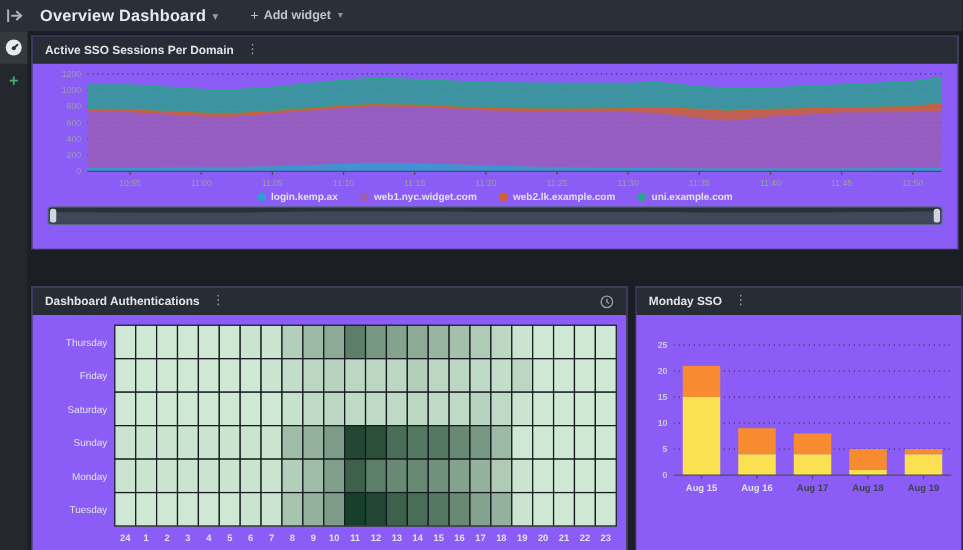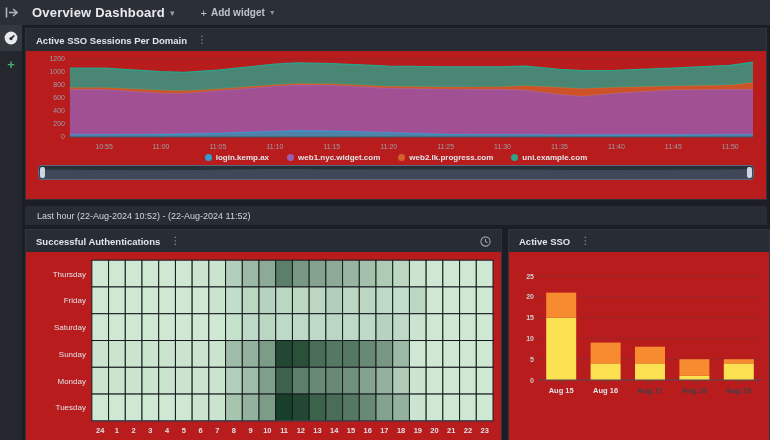--- a/index.html
+++ b/index.html
@@ -21,21 +21,21 @@
 
   
   .sidebar { position:absolute; left:0; top:25px; width:22px; height:415px; background:#24272e; z-index:2; }
   .side-item { width:22px; height:26px; display:flex; align-items:center; justify-content:center; cursor:pointer; }
   .side-item.selected { background:#34383f; }
   .plus-green { color:#45b06c; font-size:13px; font-weight:700; }
 
   
   .main { position:absolute; left:22px; top:25px; width:748px; height:415px; }
 
-  .widget { background:#b91c1c; border:1px solid #30343c; }
+  .widget { background:#8b5cf6; border:1px solid #30343c; }
   .widget-header { height:22px; background:#282c34; display:flex; align-items:center; padding:0 10px; gap:10px; }
   .widget-title { color:#e2e5e9; font-size:9.5px; font-weight:700; }
   .kebab { color:#9aa0a8; font-size:10px; cursor:pointer; line-height:1; }
   .spacer { flex:1; }
 
   .w-sso { position:absolute; left:3px; top:3px; width:742px; height:172px; }
   .w-sso .body { padding:3px 8px 2px 8px; }
 
   .legend-row { display:flex; justify-content:center; gap:18px; margin:1px 0 3px 0; }
   .legend-item { display:flex; align-items:center; gap:4px; cursor:pointer; }
@@ -159,44 +159,41 @@
             <div class="legend-item">
               <span class="legend-dot" style="background: rgb(47, 159, 208);"></span>
               <span class="legend-lbl">login.kemp.ax</span>
             </div>
             <div class="legend-item">
               <span class="legend-dot" style="background: rgb(154, 95, 181);"></span>
               <span class="legend-lbl">web1.nyc.widget.com</span>
             </div>
             <div class="legend-item">
               <span class="legend-dot" style="background: rgb(210, 98, 43);"></span>
-              <span class="legend-lbl">web2.lk.progress.com</span>
+              <span class="legend-lbl">web2.lk.example.com</span>
             </div>
             <div class="legend-item">
               <span class="legend-dot" style="background: rgb(42, 164, 140);"></span>
               <span class="legend-lbl">uni.example.com</span>
             </div>
           </div>
         <div class="slider">
           <svg preserveAspectRatio="none" viewBox="0 0 100 13">
               <path d="M0,13L0.00,3.70L5.00,3.70L13.33,4.13L16.67,4.21L21.67,3.94L30.00,3.23L33.33,3.08L38.33,3.16L46.67,3.47L55.00,3.55L63.33,3.55L66.67,3.47L71.67,3.86L75.00,4.02L80.00,3.98L88.33,3.70L96.67,3.39L100.00,3.00L100,13Z" fill="#475063" fill-opacity="0.75"></path>
             </svg>
           <div class="handle left"></div>
           <div class="handle right"></div>
         </div>
       </div>
     </div>
 
-    <div class="timebar">
-      <span class="timebar-label">Last hour (22-Aug-2024 10:52) - (22-Aug-2024 11:52)</span>
-    </div>
 
     <div class="widget w-auth">
       <div class="widget-header">
-        <span class="widget-title">Successful Authentications</span>
+        <span class="widget-title">Dashboard Authentications</span>
         <span class="kebab">⋮</span>
         <span class="spacer"></span>
         <svg width="11" height="11" viewBox="0 0 12 12">
           <circle cx="6" cy="6" r="5" fill="none" stroke="#9aa0a8" stroke-width="1.2"></circle>
           <path d="M6,3.2 L6,6 L8,7.4" fill="none" stroke="#9aa0a8" stroke-width="1.2"></path>
         </svg>
       </div>
       <div class="body">
         <div class="chart-host"><svg viewBox="0 0 468 184" width="100%" height="184">
               <text x="56" y="19.416666666666664" text-anchor="end" font-size="8" fill="#dfe3e8">Thursday</text>
@@ -373,21 +370,21 @@
               <text x="405.375" y="176" text-anchor="middle" font-size="7.5" font-weight="700" fill="#dfe3e8">20</text>
               <text x="422.125" y="176" text-anchor="middle" font-size="7.5" font-weight="700" fill="#dfe3e8">21</text>
               <text x="438.875" y="176" text-anchor="middle" font-size="7.5" font-weight="700" fill="#dfe3e8">22</text>
               <text x="455.625" y="176" text-anchor="middle" font-size="7.5" font-weight="700" fill="#dfe3e8">23</text>
             </svg></div>
       </div>
     </div>
 
     <div class="widget w-fail">
       <div class="widget-header">
-        <span class="widget-title">Active SSO</span>
+        <span class="widget-title">Monday SSO</span>
         <span class="kebab">⋮</span>
       </div>
       <div class="body">
         <div class="chart-host"><svg viewBox="0 0 252 148" width="100%" height="148">
               <text x="21" y="122.5" text-anchor="end" font-size="7" font-weight="700" fill="#c8cdd3">0</text>
               <line x1="26" y1="99.2" x2="248" y2="99.2" stroke="#3c414a" stroke-width="1" stroke-dasharray="1,3"></line>
               <text x="21" y="101.7" text-anchor="end" font-size="7" font-weight="700" fill="#c8cdd3">5</text>
               <line x1="26" y1="78.4" x2="248" y2="78.4" stroke="#3c414a" stroke-width="1" stroke-dasharray="1,3"></line>
               <text x="21" y="80.9" text-anchor="end" font-size="7" font-weight="700" fill="#c8cdd3">10</text>
               <line x1="26" y1="57.6" x2="248" y2="57.6" stroke="#3c414a" stroke-width="1" stroke-dasharray="1,3"></line>

